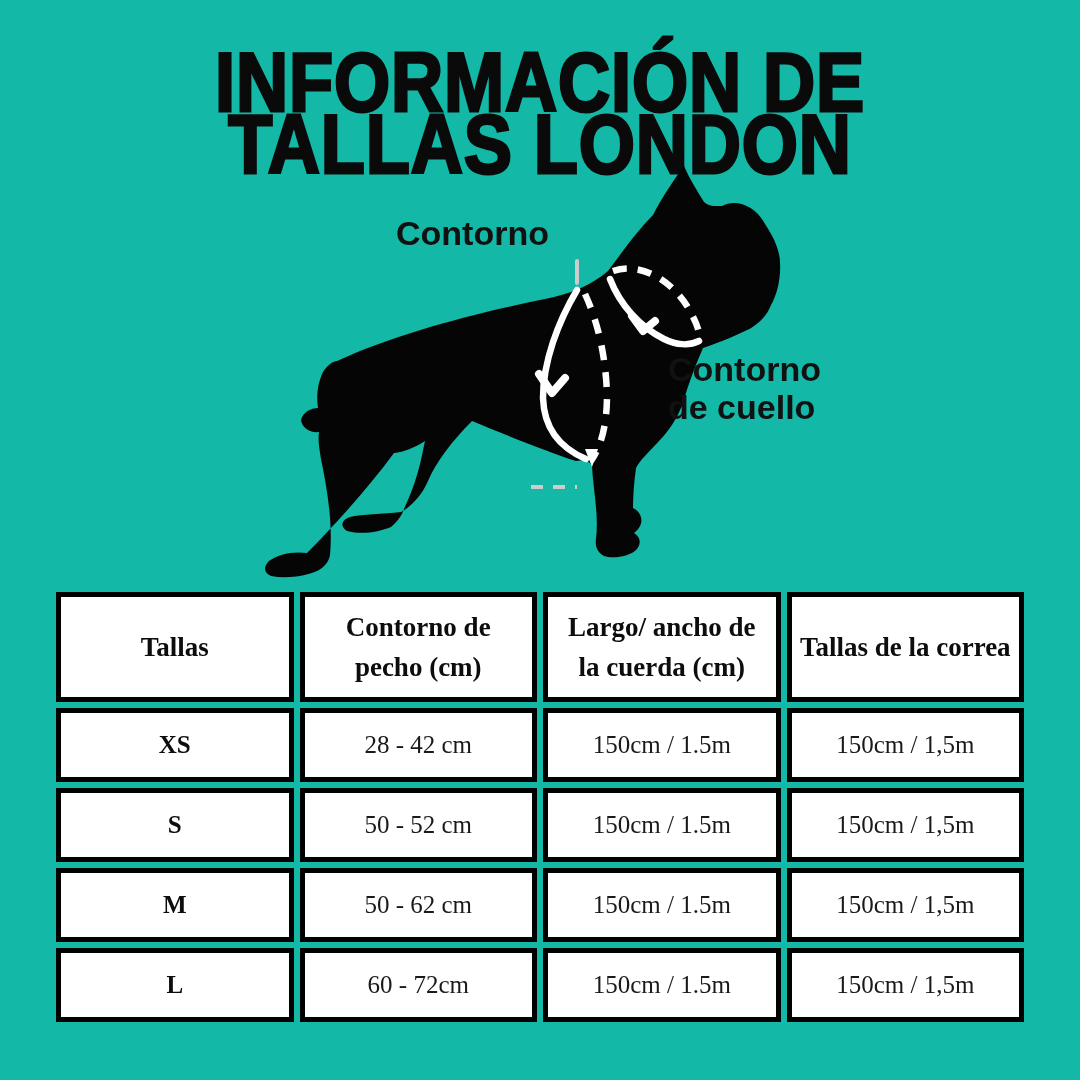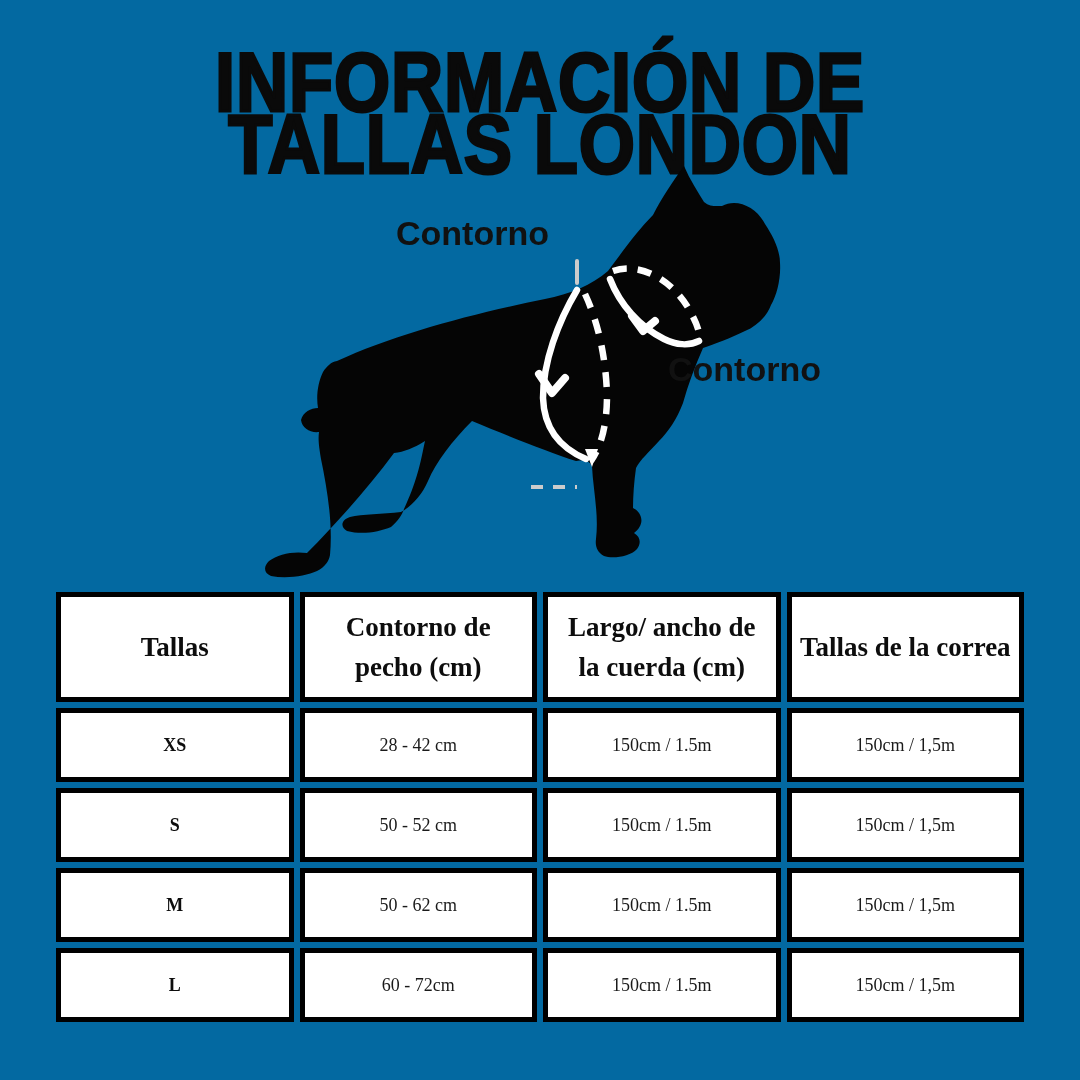--- a/index.html
+++ b/index.html
@@ -1,17 +1,17 @@
 <!DOCTYPE html>
 <html><head>
 <meta charset="utf-8">
 <style>
   html,body{margin:0;padding:0;background:#ffffff;}
   .canvas{
-    position:relative;width:1080px;height:1080px;background:#0369a1;
+    position:relative;width:1080px;height:1080px;background:#14b8a6;
     overflow:hidden;font-family:"Liberation Sans", sans-serif;color:#000;
   }
   
   .title{
     position:absolute;top:52px;left:0;width:1080px;text-align:center;
     font-weight:bold;color:#0a0a0a;font-size:83px;line-height:62px;
     letter-spacing:1px;transform:scaleX(0.87);transform-origin:540px 0;
     -webkit-text-stroke:3px #0a0a0a;
   }
   .title div{white-space:nowrap;}
@@ -27,21 +27,21 @@
   
   table.sizes{
     position:absolute;left:50px;top:586px;width:980px;
     border-collapse:separate;border-spacing:6px;table-layout:fixed;font-family:Liberation Serif, serif;
   }
   table.sizes td{
     border:5px solid #000;background:#fff;text-align:center;
     vertical-align:middle;padding:0 8px;overflow:hidden;
   }
   tr.head td{height:100px;font-weight:bold;font-size:27px;line-height:40px;color:#0d0d0d;}
-  tr.datarow td{height:64px;font-size:18px;color:#1a1a1a;}
+  tr.datarow td{height:64px;font-size:25px;color:#1a1a1a;}
   tr.datarow td.size-col{font-weight:bold;color:#0d0d0d;}
 </style>
 </head>
 <body>
 
 <div class="canvas">
 
   <div class="title">
     <div>INFORMACIÓN DE</div>
     <div>TALLAS LONDON</div>
@@ -111,20 +111,21 @@
     <path d="M 610 279 C 620 305, 640 327, 664 339 C 676 345, 689 346, 699 341" stroke="#ffffff" stroke-width="6.5" fill="none" stroke-linecap="round"></path>
 
     <polyline points="632,316 643,331 655,321" stroke="#ffffff" stroke-width="8" fill="none" stroke-linecap="round" stroke-linejoin="round"></polyline>
   </svg>
 
   <div class="diag-label label-chest">
     <div>Contorno</div>
   </div>
   <div class="diag-label label-neck">
     <div>Contorno</div>
+    <div>de cuello</div>
   </div>
 
   <table class="sizes">
     <tbody>
       <tr class="head">
         <td>Tallas</td>
         <td>Contorno de pecho (cm)</td>
         <td>Largo/ ancho de la cuerda (cm)</td>
         <td>Tallas de la correa</td>
       </tr>

